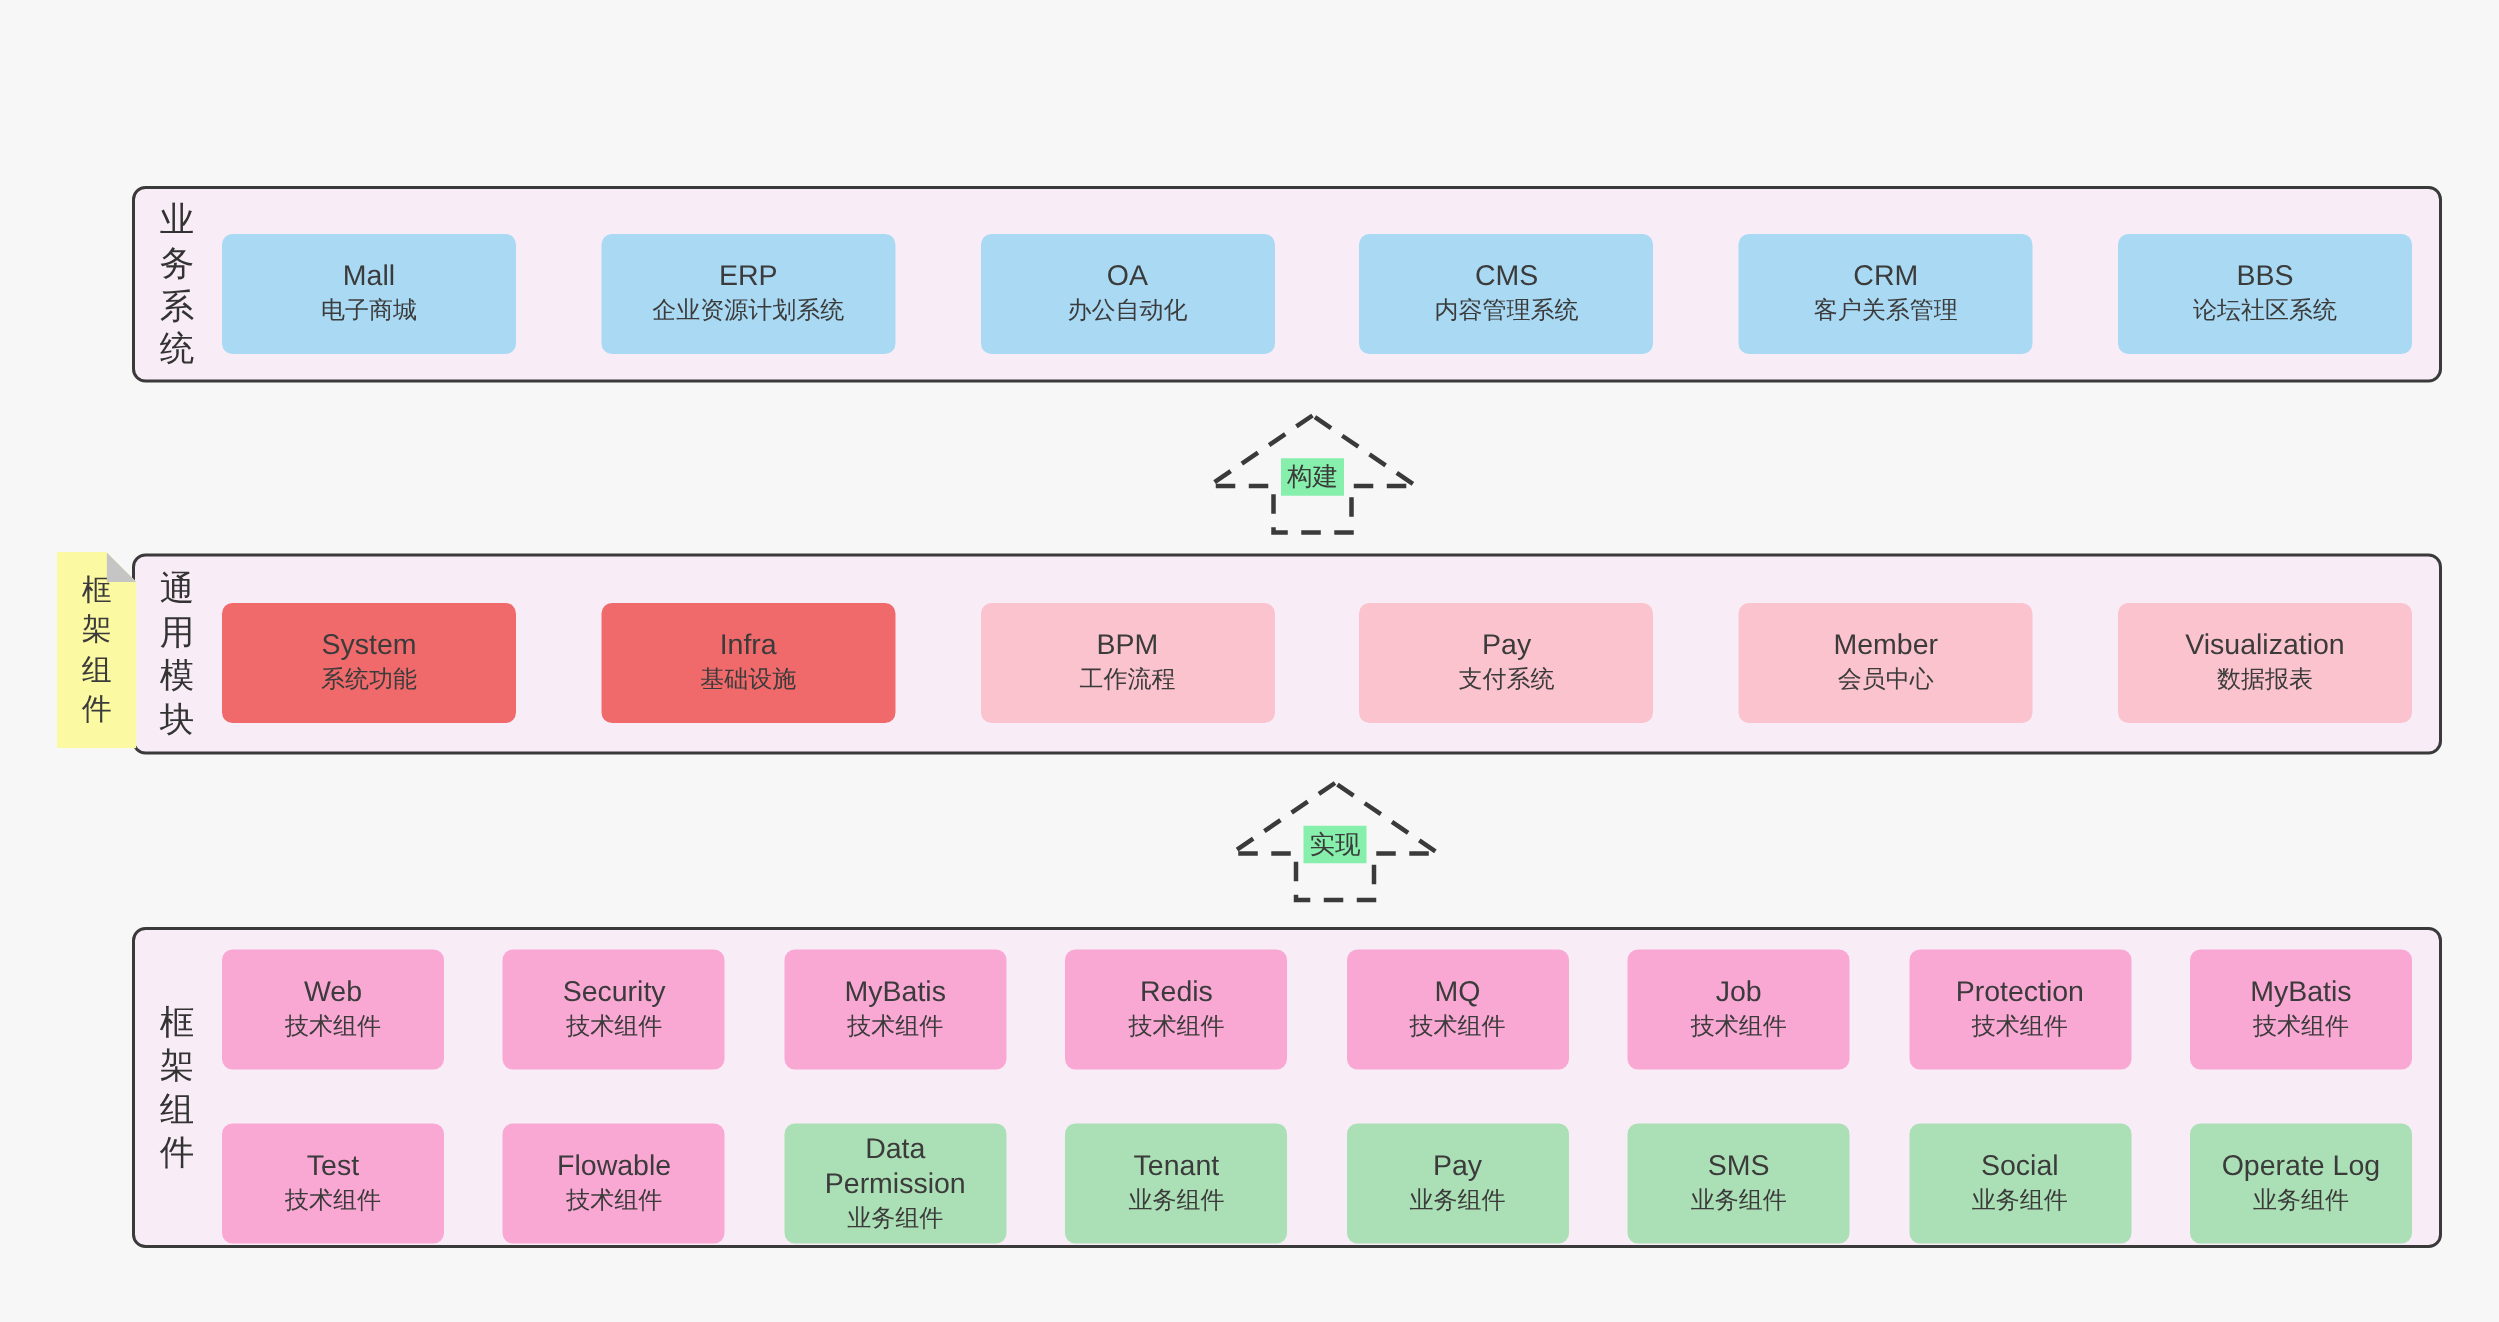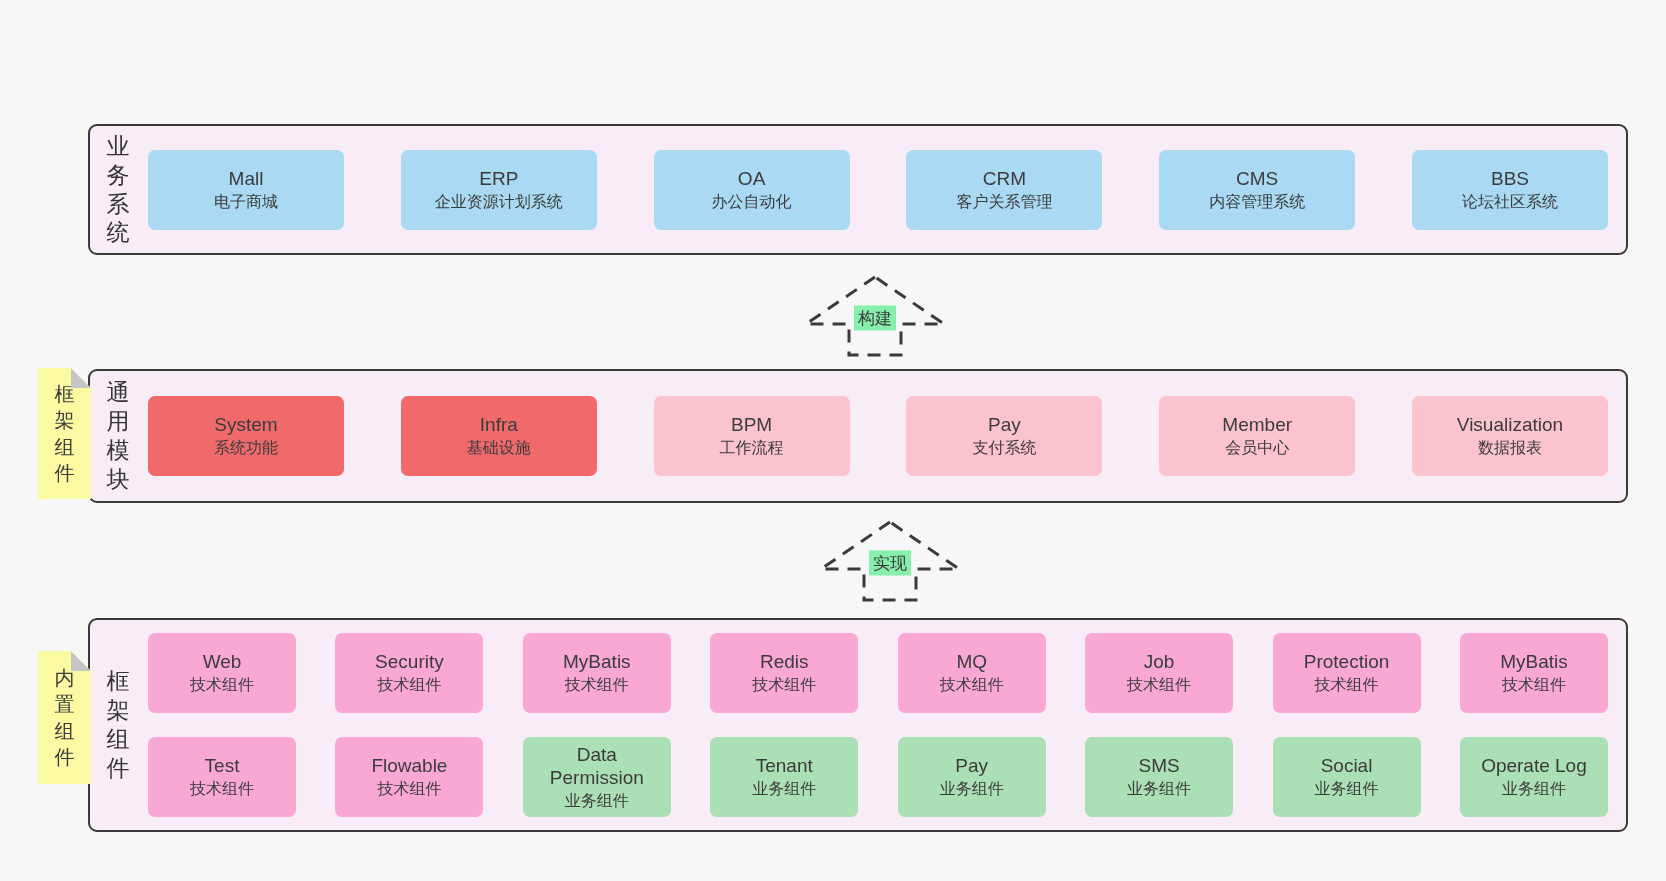--- a/index.html
+++ b/index.html
@@ -10,21 +10,21 @@
   .band{position:absolute;left:88px;width:1540px;background:#f8edf6;border:2px solid #3a3a3a;
         border-radius:9px;box-sizing:border-box;display:flex;align-items:center;
         padding:0 18px 0 13px;}
   .band-label{flex:none;width:30px;margin-right:15px;font-size:23px;line-height:1.26;
               color:#333;text-align:center;word-break:break-all;}
   .band-rows{flex:1;display:flex;flex-direction:column;justify-content:center;gap:24px;}
   .band-row{display:flex;justify-content:space-between;}
 
   
   .box{height:80px;border-radius:7px;display:flex;flex-direction:column;align-items:center;
-       justify-content:center;text-align:center;color:#3b3b3b;padding:0 8px;box-sizing:border-box;}
+       justify-content:center;text-align:center;color:#3b3b3b;padding:0 8px;box-sizing:border-box;margin-top:12px;}
   .w-wide .box{width:196px;}
   .w-narrow .box{width:148px;}
   .box-name{font-size:19px;line-height:1.22;}
   .box-desc{font-size:16px;line-height:1.28;margin-top:2px;}
   .blue{background:#a9d9f3;}
   .red{background:#f16a6b;}
   .pink{background:#fbc3ce;}
   .green{background:#f9a8d4;}
   .green-light{background:#abdfb5;}
 
@@ -58,26 +58,26 @@
         </div>
         <div class="box blue">
           <div class="box-name">ERP</div>
           <div class="box-desc">企业资源计划系统</div>
         </div>
         <div class="box blue">
           <div class="box-name">OA</div>
           <div class="box-desc">办公自动化</div>
         </div>
         <div class="box blue">
+          <div class="box-name">CMS</div>
+          <div class="box-desc">内容管理系统</div>
+        </div>
+        <div class="box blue">
           <div class="box-name">CRM</div>
           <div class="box-desc">客户关系管理</div>
-        </div>
-        <div class="box blue">
-          <div class="box-name">CMS</div>
-          <div class="box-desc">内容管理系统</div>
         </div>
         <div class="box blue">
           <div class="box-name">BBS</div>
           <div class="box-desc">论坛社区系统</div>
         </div>
       </div>
     </div>
   </section>
 
   <div class="arrow" style="left:800px;top:274px;">
@@ -198,18 +198,14 @@
         </div>
       </div>
     </div>
   </section>
 
   <div class="sticky" style="top:368px;height:131px;">
     <div class="sticky-fold"></div>
     <div class="sticky-text">框架组件</div>
   </div>
 
-  <div class="sticky" style="top:651px;height:133px;">
-    <div class="sticky-fold"></div>
-    <div class="sticky-text">内置组件</div>
-  </div>
 
 </div>
 
 </body></html>

